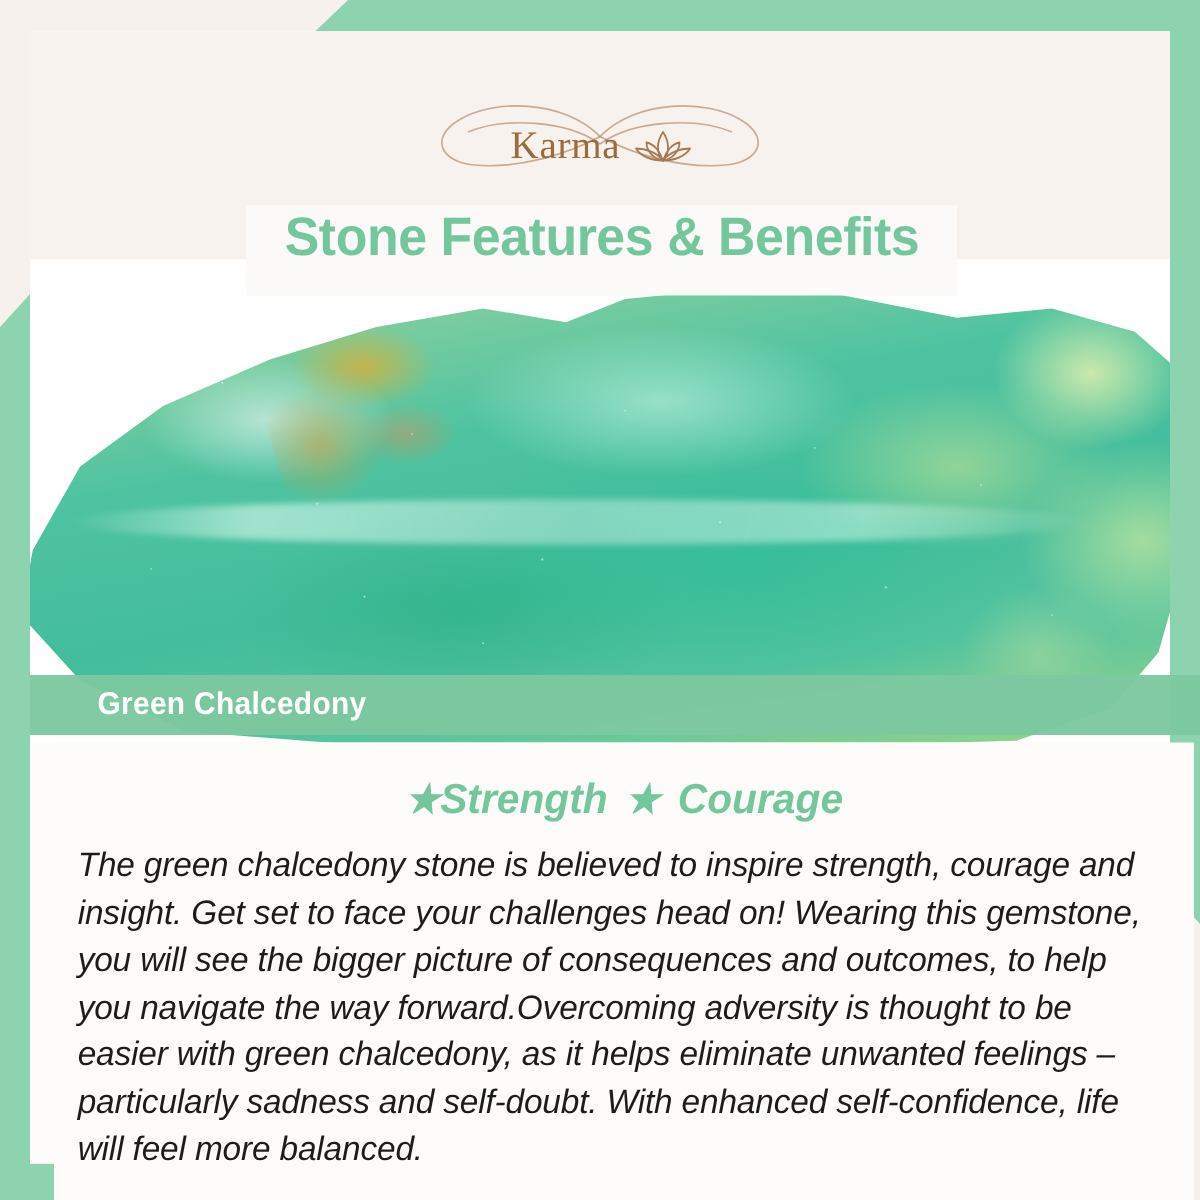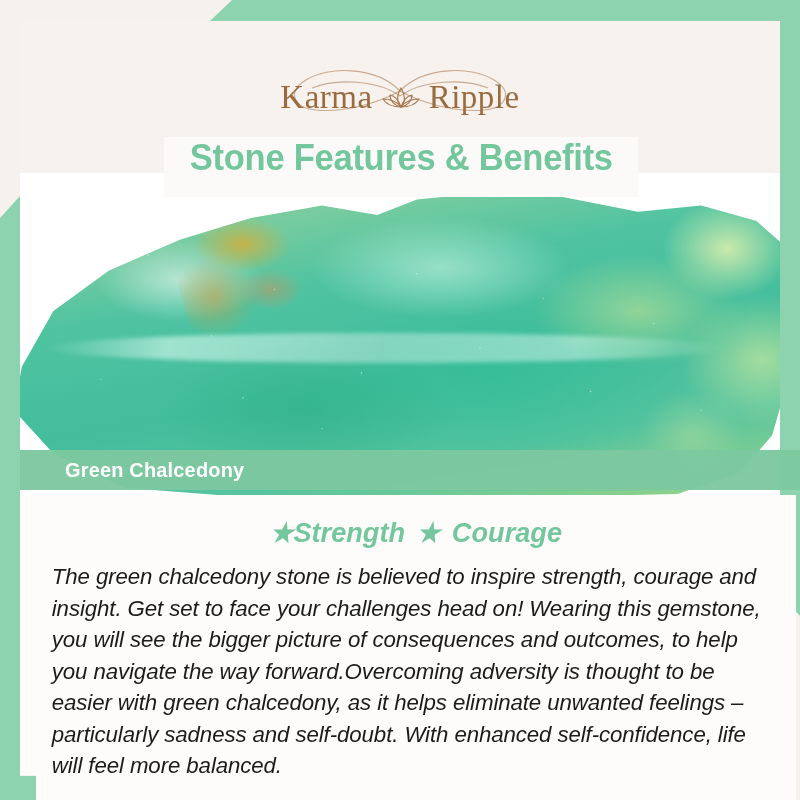--- a/index.html
+++ b/index.html
@@ -84,21 +84,21 @@
     width: 300px;
     height: 78px;
     display: flex;
     align-items: center;
     justify-content: center;
   }
   .logo svg { position: absolute; left: 0; top: 0; }
   .logo-text {
     position: relative;
     font-family: "Liberation Serif", serif;
-    font-size: 33px;
+    font-size: 26px;
     letter-spacing: 0.5px;
     color: #9a6b3f;
     white-space: nowrap;
     display: flex;
     align-items: center;
     gap: 6px;
   }
   .logo-word { padding: 0 2px; }
   .lotus { width: 40px; height: 28px; position: relative; }
 
@@ -307,21 +307,20 @@
           <svg width="40" height="28" viewBox="0 0 40 28">
             <g fill="none" stroke="#a87950" stroke-width="1.2" stroke-linejoin="round">
               <path d="M20 5 C 16 11, 15 19, 20 24 C 25 19, 24 11, 20 5 Z"></path>
               <path d="M20 24 C 14 23, 9 18, 9 12 C 14 13, 18 18, 20 24 Z"></path>
               <path d="M20 24 C 26 23, 31 18, 31 12 C 26 13, 22 18, 20 24 Z"></path>
               <path d="M20 24 C 12 24, 5 21, 2 16 C 9 16, 16 19, 20 24 Z"></path>
               <path d="M20 24 C 28 24, 35 21, 38 16 C 31 16, 24 19, 20 24 Z"></path>
             </g>
           </svg>
         </span>
-        <span class="logo-word">Ripple</span>
       </div>
     </div>
   </div>
 
   <div class="photo">
     <div class="gem">
       <div class="gem-pale-right"></div>
       <div class="gem-ochre"></div>
       <div class="gem-vein"></div>
       <div class="gem-speck"></div>

